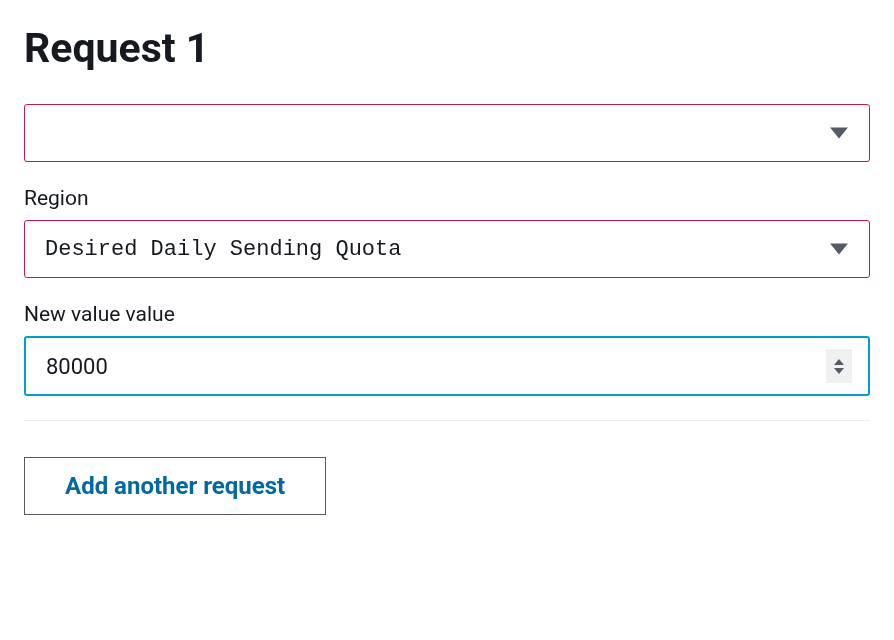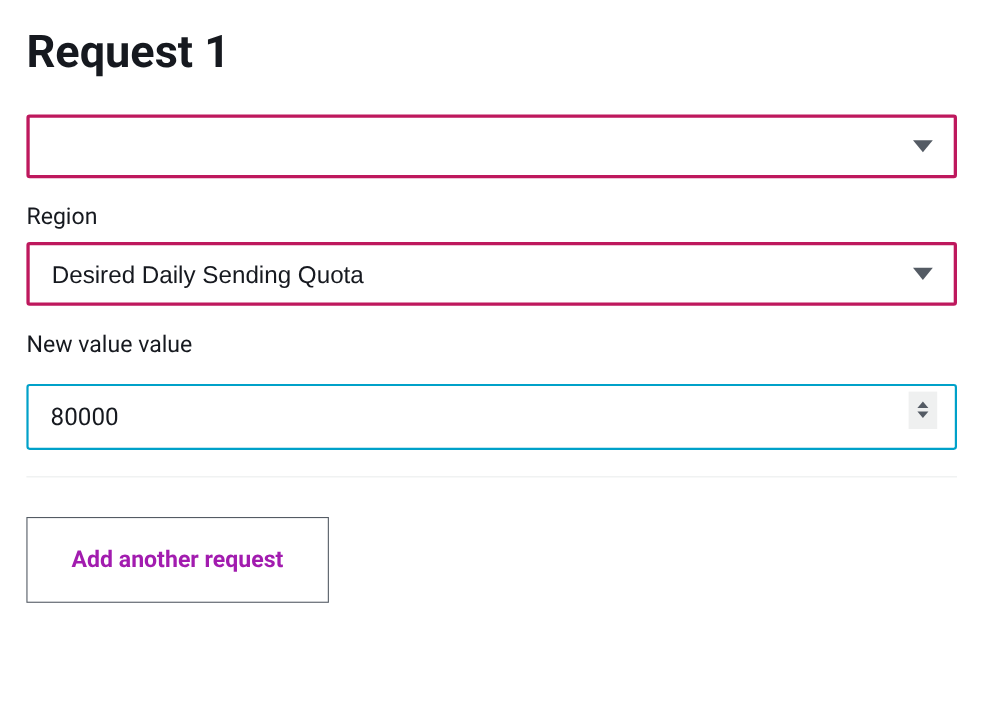--- a/index.html
+++ b/index.html
@@ -33,26 +33,26 @@
       position: relative;
       width: 100%;
     }
     .form-select {
       width: 100%;
       height: 58px;
       padding: 0 50px 0 20px;
       font-size: 22px;
       color: #16191f;
       background: #ffffff;
-      border: 3px solid #be185d;
+      border: 1px solid #be185d;
       border-radius: 3px;
       appearance: none;
       -webkit-appearance: none;
       cursor: pointer;
-      font-family: Liberation Sans, sans-serif;
+      font-family: Liberation Mono, monospace;
     }
     .select-caret {
       position: absolute;
       right: 22px;
       top: 50%;
       transform: translateY(-50%);
       pointer-events: none;
       width: 0;
       height: 0;
       border-left: 9px solid transparent;
@@ -67,21 +67,20 @@
       width: 100%;
       height: 60px;
       padding: 0 50px 0 20px;
       font-size: 22px;
       color: #16191f;
       background: #ffffff;
       border: 2px solid #00a1c9;
       border-radius: 3px;
       font-family: inherit;
       outline: none;
-      margin-top: 13px;
     }
     .stepper {
       position: absolute;
       right: 18px;
       top: 50%;
       transform: translateY(-50%);
       width: 26px;
       height: 34px;
       background: #eff0f0;
       display: flex;
@@ -106,24 +105,24 @@
       border-right: 5px solid transparent;
       border-top: 6px solid #545b64;
       cursor: pointer;
     }
     .divider {
       border: none;
       border-top: 1px solid #eaeded;
       margin: 24px 0 36px 0;
     }
     .add-button {
-      padding: 26px 40px;
-      font-size: 21px;
+      padding: 14px 40px;
+      font-size: 24px;
       font-weight: 700;
-      color: #a21caf;
+      color: #0369a1;
       background: #ffffff;
       border: 1px solid #545b64;
       border-radius: 0;
       cursor: pointer;
       font-family: inherit;
     }
   </style>
 </head>
 <body>
 

